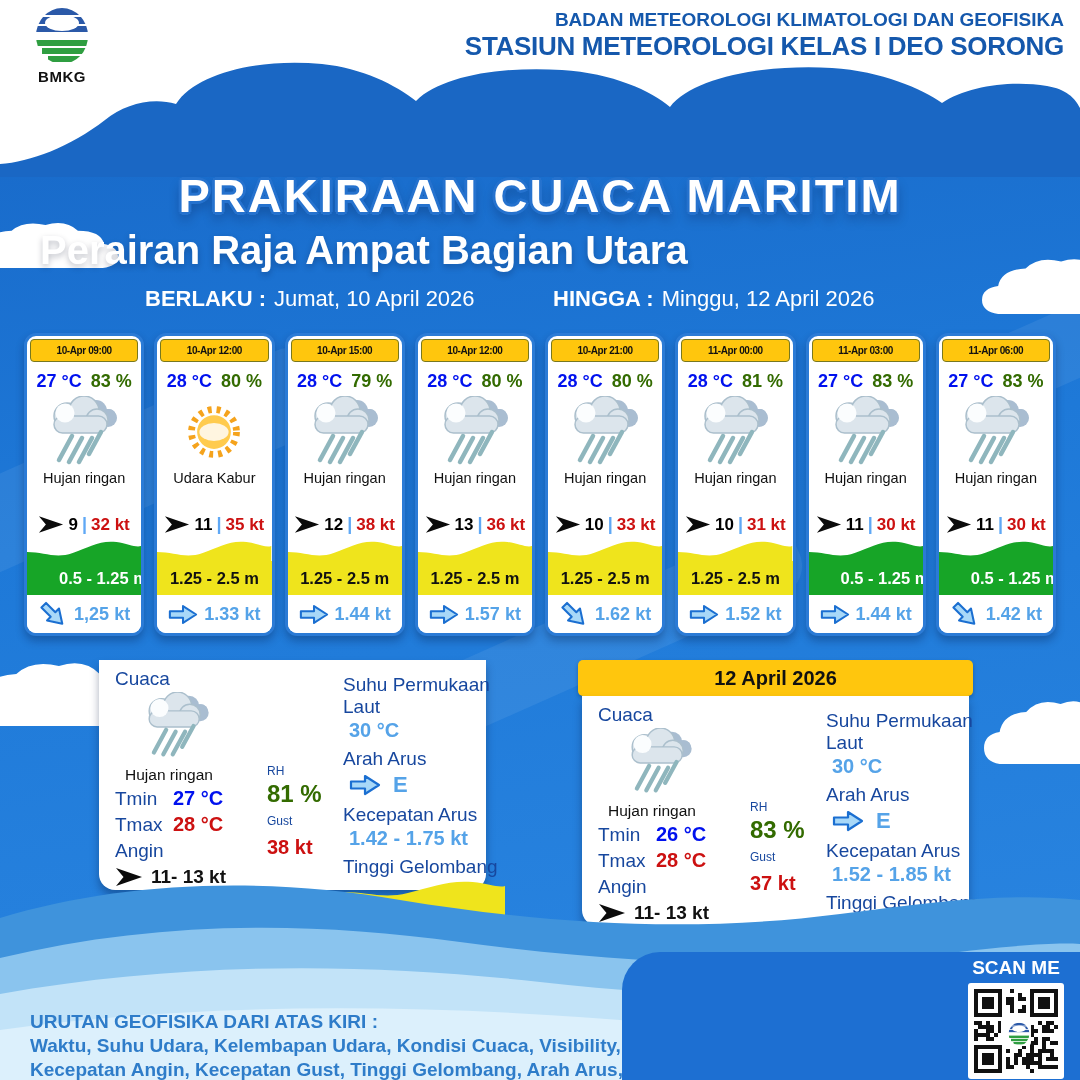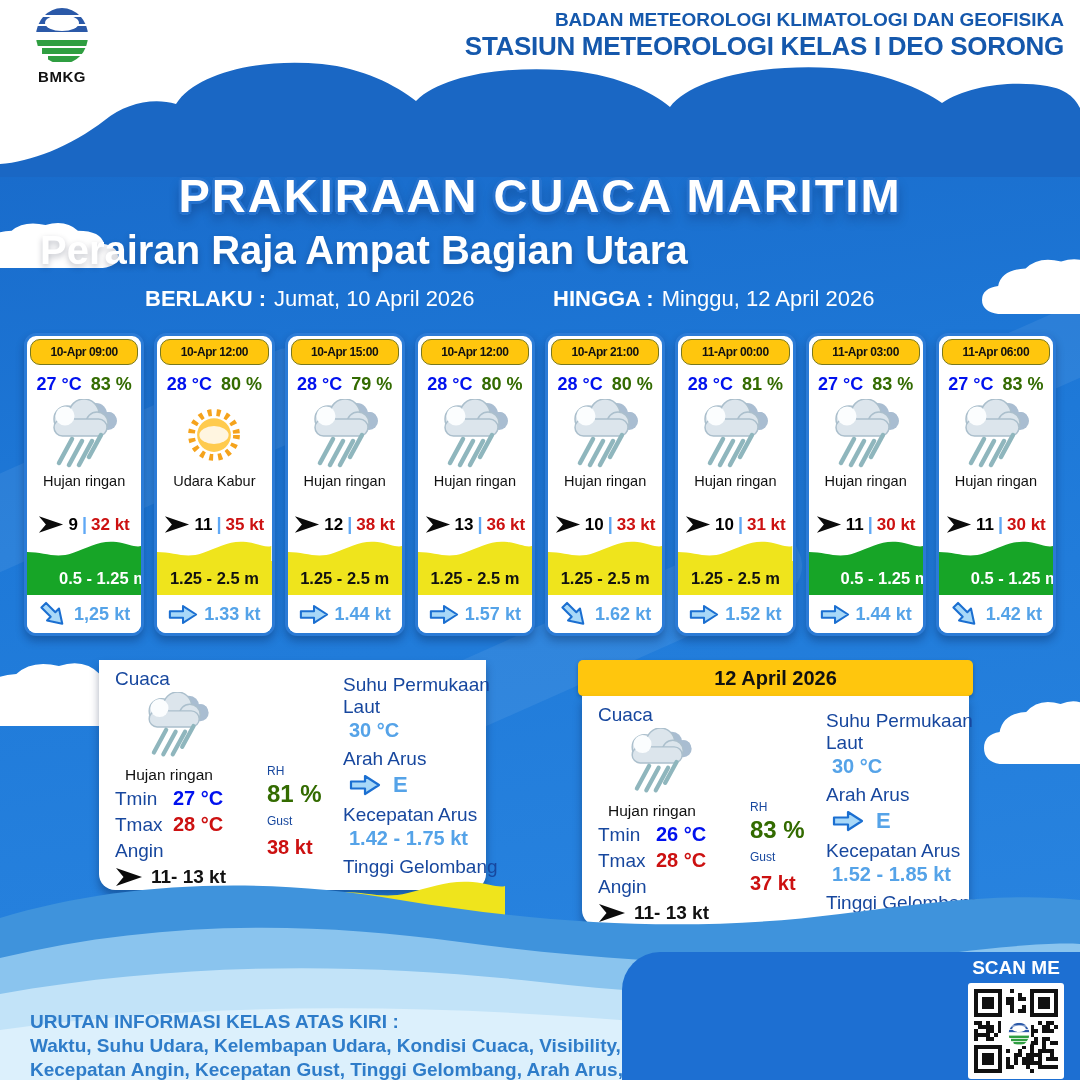--- a/index.html
+++ b/index.html
@@ -24,22 +24,22 @@
   .subtitle{position:absolute;top:228px;width:100%;text-align:left;font-size:40px;font-weight:bold;color:#fff;
     text-shadow:0 3px 6px rgba(0,10,40,.25);padding-left:40px;}
   .validity{position:absolute;top:286px;left:0;width:1080px;color:#fff;font-size:22px;}
   .val-a{position:absolute;left:145px;top:0;}
   .val-b{position:absolute;left:553px;top:0;}
   .val-lab{font-weight:bold;margin-right:8px;}
   
   #hourly{position:absolute;top:333px;left:24px;width:1032px;display:flex;gap:10px;}
   .hcard{flex:1;height:297px;background:#fff;border:3px solid #2B7BD6;border-radius:12px;
     display:flex;flex-direction:column;box-shadow:0 5px 8px rgba(0,20,60,.3);overflow:hidden;}
-  .hc-head{margin:3px 3px 0;background:var(--c-card_yellow,#FFC60D);border:1px solid #78781f;border-radius:10px;
-    font-size:12px;font-weight:bold;color:#111;text-align:center;padding:5px 0;letter-spacing:-.4px;white-space:nowrap;}
+  .hc-head{margin:3px 3px 0;background:var(--c-card_yellow,#FFC60D);border:1px solid #78781f;border-radius:4px;
+    font-size:10px;font-weight:bold;color:#111;text-align:center;padding:5px 0;letter-spacing:-.4px;white-space:nowrap;}
   .hc-temps{display:flex;justify-content:center;gap:9px;margin-top:9px;font-size:18px;font-weight:bold;white-space:nowrap;}
   .hc-temps .t{color:var(--c-temp_blue,#0011EE);}
   .hc-temps .h{color:var(--c-humidity_green,#336B00);}
   .hc-icon{height:76px;display:flex;justify-content:center;align-items:center;margin-top:2px;}
   .hc-icon svg{width:80px;height:72px;}
   .hc-cond{text-align:center;font-size:14.5px;color:#111;white-space:nowrap;}
   .hc-gap{flex:1;}
   .hc-wind{display:flex;justify-content:center;align-items:center;gap:4px;font-weight:bold;font-size:17px;margin-bottom:4px;white-space:nowrap;}
   .wind-arrow{width:26px;height:19px;}
   .wind-div{color:#5FA8F5;font-size:18px;}
@@ -606,21 +606,21 @@
 </section>
 
   <svg class="bottom-waves" viewBox="0 0 1080 220" preserveAspectRatio="none">
     <path fill="#3F93DC" d="M0,58 C120,22 260,16 400,40 C560,66 700,72 840,54 C930,42 1010,32 1080,40 L1080,220 L0,220 Z"></path>
     <path fill="#8AC4EE" d="M0,98 C150,62 300,60 460,82 C640,106 800,110 940,94 C1000,87 1050,82 1080,84 L1080,220 L0,220 Z"></path>
     <path fill="#C2E3F8" d="M0,134 C180,102 360,102 540,122 C720,142 900,144 1080,124 L1080,220 L0,220 Z"></path>
     <path fill="#DCF0FC" d="M0,170 C200,142 420,144 620,160 C800,174 960,174 1080,162 L1080,220 L0,220 Z"></path>
   </svg>
 
   <div class="footer-text">
-    <div class="f-head">URUTAN INFORMASI KELAS ATAS KIRI :</div>
+    <div class="f-head">URUTAN GEOFISIKA DARI ATAS KIRI :</div>
     <div class="f-line">Waktu, Suhu Udara, Kelembapan Udara, Kondisi Cuaca, Visibility, Arah Angin,</div>
     <div class="f-line">Kecepatan Angin, Kecepatan Gust, Tinggi Gelombang, Arah Arus, Kecepatan Arus</div>
   </div>
 
   <div class="scan-panel">
     <div class="scanme">SCAN ME</div>
     <div class="qr-wrap">
       <svg id="qr-svg" width="84" height="84">
           <rect x="36" y="0" width="4" height="4" fill="#111"></rect>
           <rect x="44" y="4" width="4" height="4" fill="#111"></rect>

